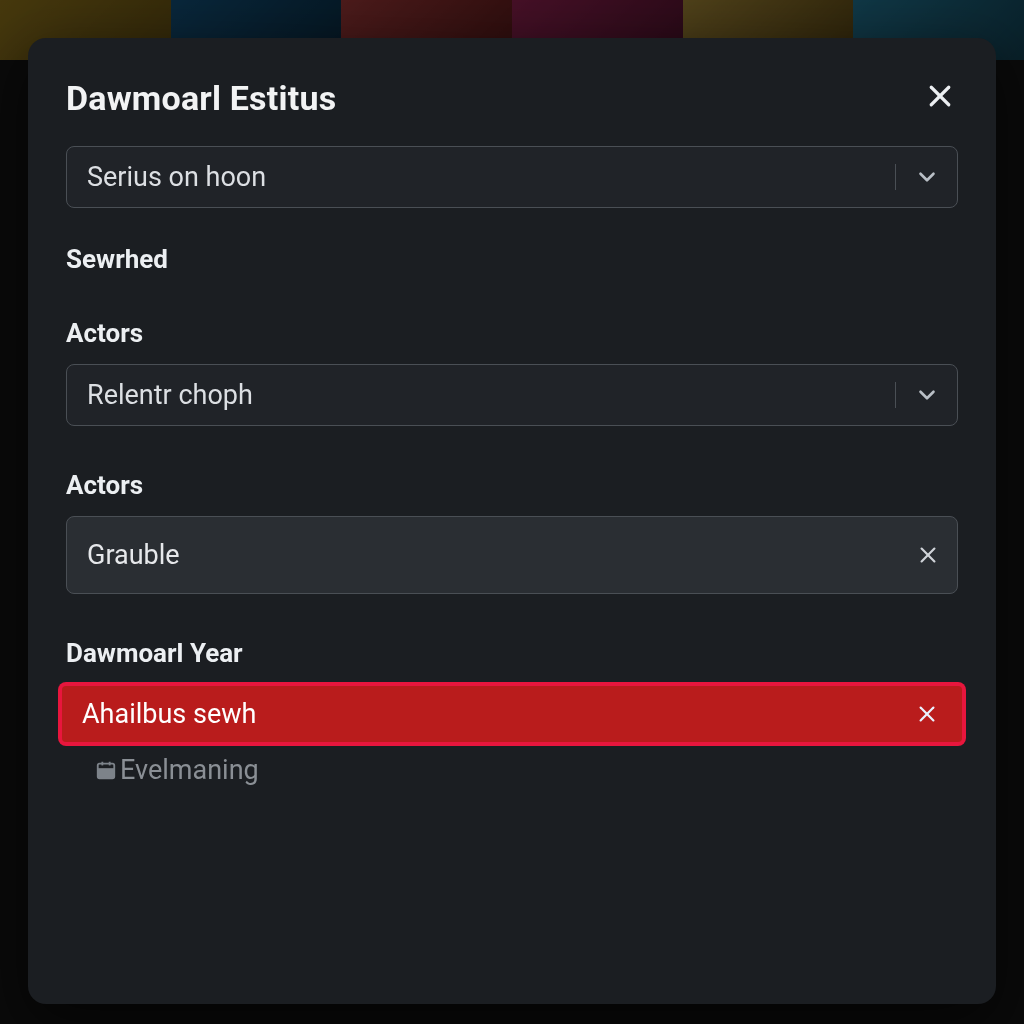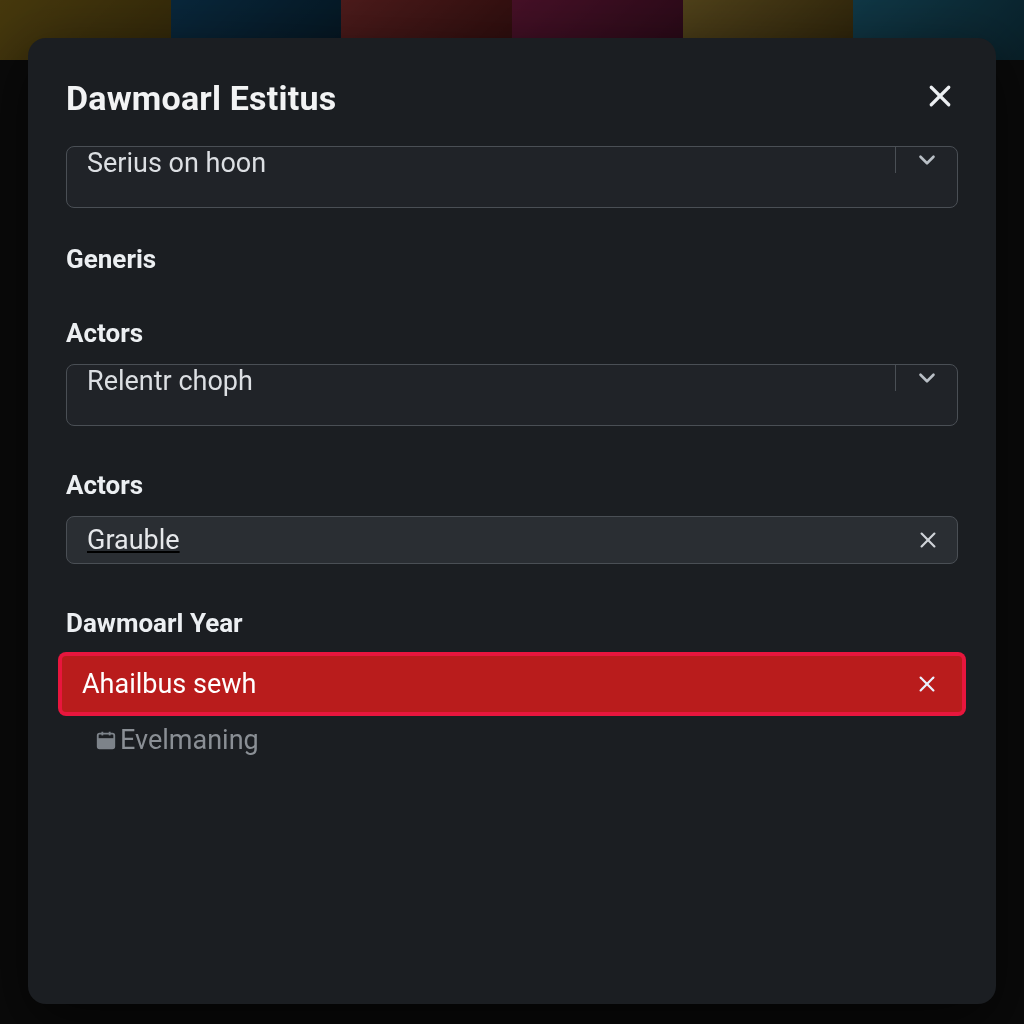--- a/index.html
+++ b/index.html
@@ -81,21 +81,21 @@
 
   .field-label {
     font-size: 26px;
     font-weight: 700;
     color: #eceff2;
     margin-bottom: 16px;
   }
 
   .select-box {
     display: flex;
-    align-items: flex-start;
+    align-items: center;
     border: 1px solid #4a4f55;
     border-radius: 8px;
     background: #202328;
     height: 62px;
     overflow: hidden;
   }
 
   .select-value {
     flex: 1;
     display: flex;
@@ -116,23 +116,22 @@
     cursor: pointer;
   }
   .select-chevron svg { width: 26px; height: 26px; }
 
   .input-box {
     display: flex;
     align-items: stretch;
     border: 1px solid #4a4f55;
     border-radius: 8px;
     background: #2a2e33;
-    height: 48px;
+    height: 78px;
     overflow: hidden;
-    text-decoration: underline;
   }
 
   .input-value {
     flex: 1;
     display: flex;
     align-items: center;
     padding: 0 20px;
     font-size: 27px;
     color: #e6e8eb;
   }
@@ -214,21 +213,21 @@
       <div class="select-value">Serius on hoon</div>
       <div class="select-chevron">
         <svg viewBox="0 0 24 24" fill="none" stroke="currentColor" stroke-width="2.4" stroke-linecap="round" stroke-linejoin="round">
           <polyline points="6 9 12 15 18 9"></polyline>
         </svg>
       </div>
     </div>
   </div>
 
   <div class="field-group">
-    <div class="field-label">Generis</div>
+    <div class="field-label">Sewrhed</div>
   </div>
 
   <div class="field-group">
     <div class="field-label">Actors</div>
     <div class="select-box">
       <div class="select-value">Relentr choph</div>
       <div class="select-chevron">
         <svg viewBox="0 0 24 24" fill="none" stroke="currentColor" stroke-width="2.4" stroke-linecap="round" stroke-linejoin="round">
           <polyline points="6 9 12 15 18 9"></polyline>
         </svg>

